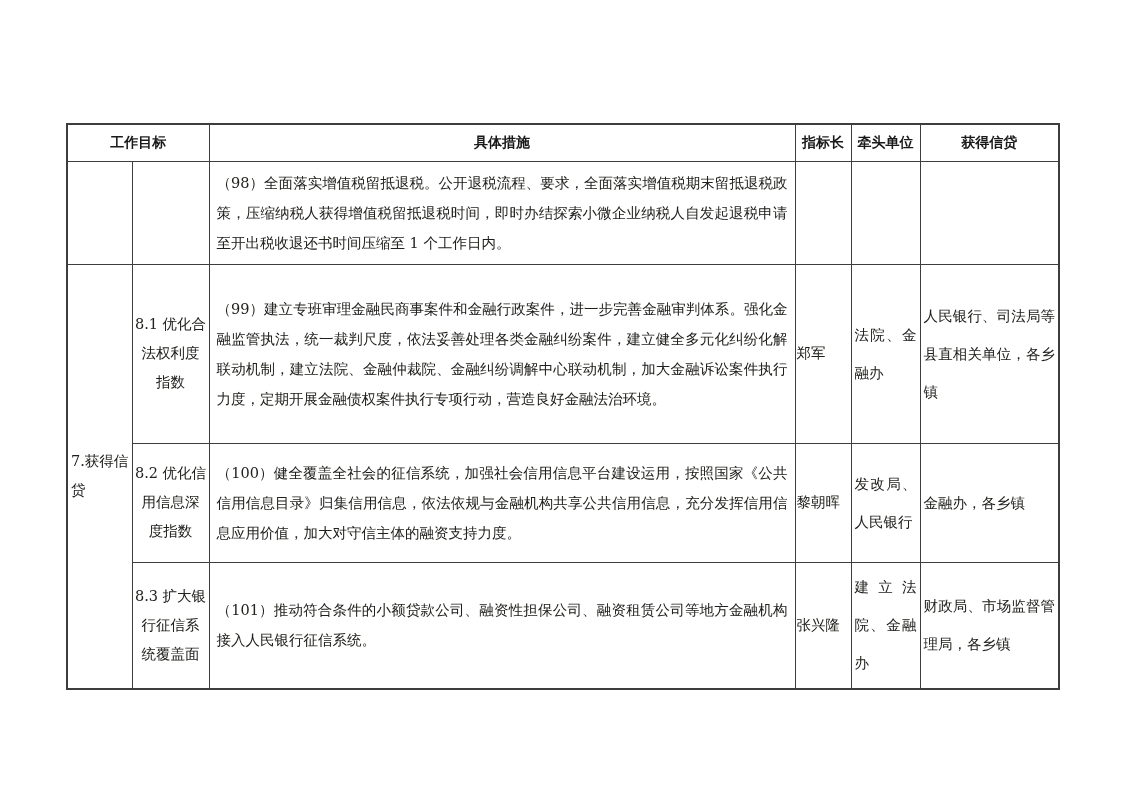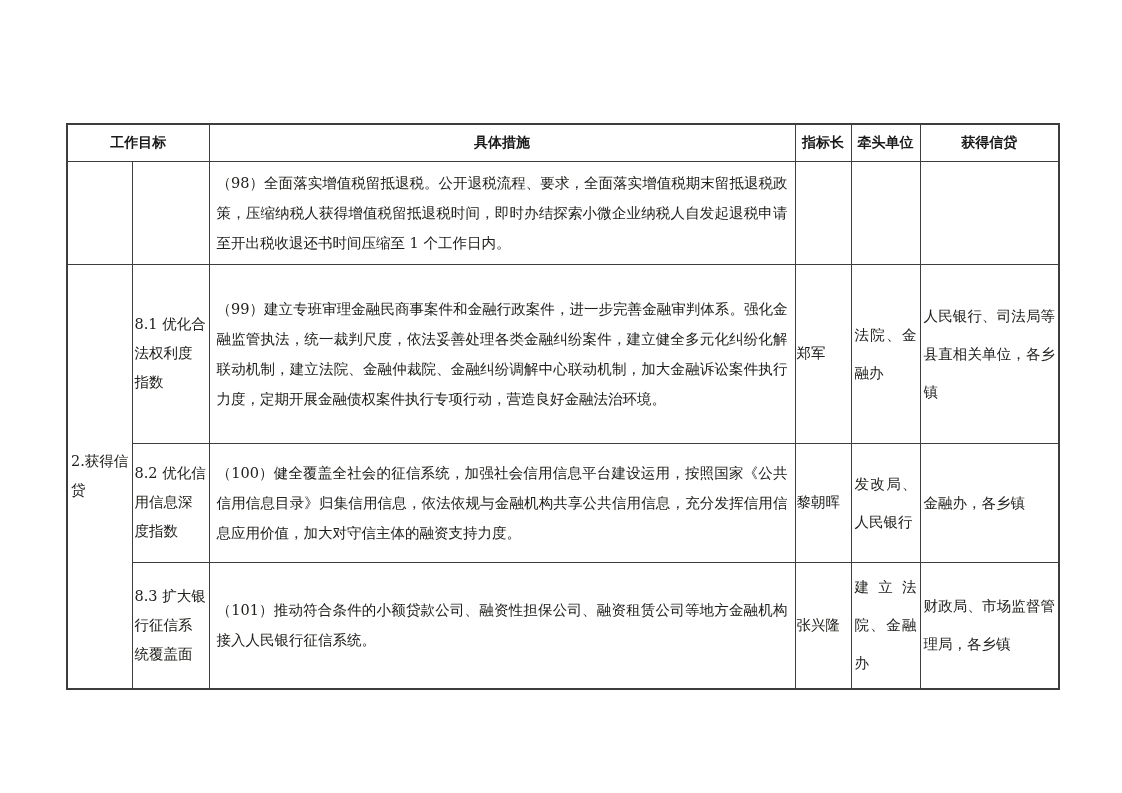--- a/index.html
+++ b/index.html
@@ -45,21 +45,21 @@
     color: #21201d;
   }
   td.goal {
     padding: 2px 3px;
     line-height: 29px;
     text-align: left;
   }
   td.subgoal {
     padding: 2px 2px;
     line-height: 29px;
-    text-align: left;
+    text-align: center;
   }
   td.measure {
     padding: 4px 7px;
     line-height: 30px;
     text-align: justify;
     text-align-last: left;
   }
   td.chief {
     text-align: left;
     padding: 2px 1px;
@@ -114,21 +114,21 @@
     <tr class="row-98">
       <td class="goal"></td>
       <td class="subgoal"></td>
       <td class="measure">（98）全面落实增值税留抵退税。公开退税流程、要求，全面落实增值税期末留抵退税政策，压缩纳税人获得增值税留抵退税时间，即时办结探索小微企业纳税人自发起退税申请至开出税收退还书时间压缩至 1 个工作日内。</td>
       <td class="chief"></td>
       <td class="unit"></td>
       <td class="unit"></td>
     </tr>
 
     <tr class="row-99">
-      <td class="goal" rowspan="3">2.获得信贷</td>
+      <td class="goal" rowspan="3">7.获得信贷</td>
       <td class="subgoal">8.1 优化合法权利度指数</td>
       <td class="measure">（99）建立专班审理金融民商事案件和金融行政案件，进一步完善金融审判体系。强化金融监管执法，统一裁判尺度，依法妥善处理各类金融纠纷案件，建立健全多元化纠纷化解联动机制，建立法院、金融仲裁院、金融纠纷调解中心联动机制，加大金融诉讼案件执行力度，定期开展金融债权案件执行专项行动，营造良好金融法治环境。</td>
       <td class="chief">郑军</td>
       <td class="unit">法院、金融办</td>
       <td class="unit">人民银行、司法局等县直相关单位，各乡镇</td>
     </tr>
 
     <tr class="row-100">
       <td class="subgoal">8.2 优化信用信息深度指数</td>
       <td class="measure">（100）健全覆盖全社会的征信系统，加强社会信用信息平台建设运用，按照国家《公共信用信息目录》归集信用信息，依法依规与金融机构共享公共信用信息，充分发挥信用信息应用价值，加大对守信主体的融资支持力度。</td>

